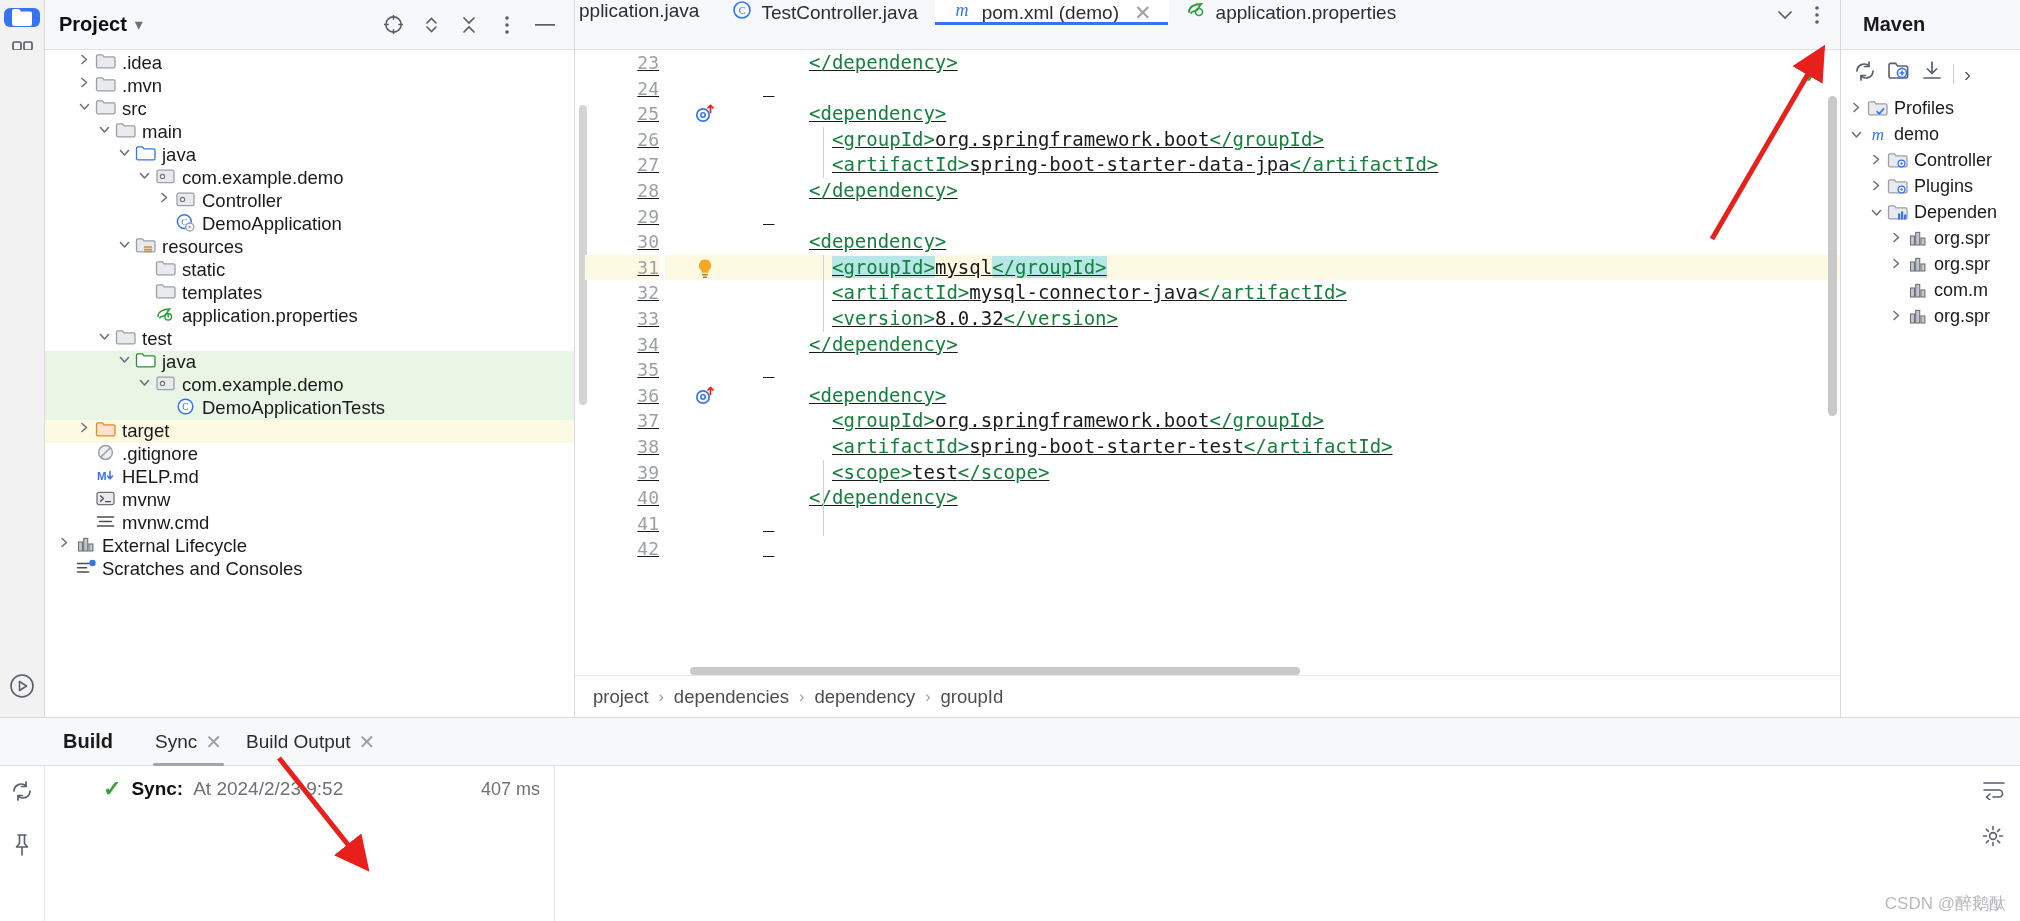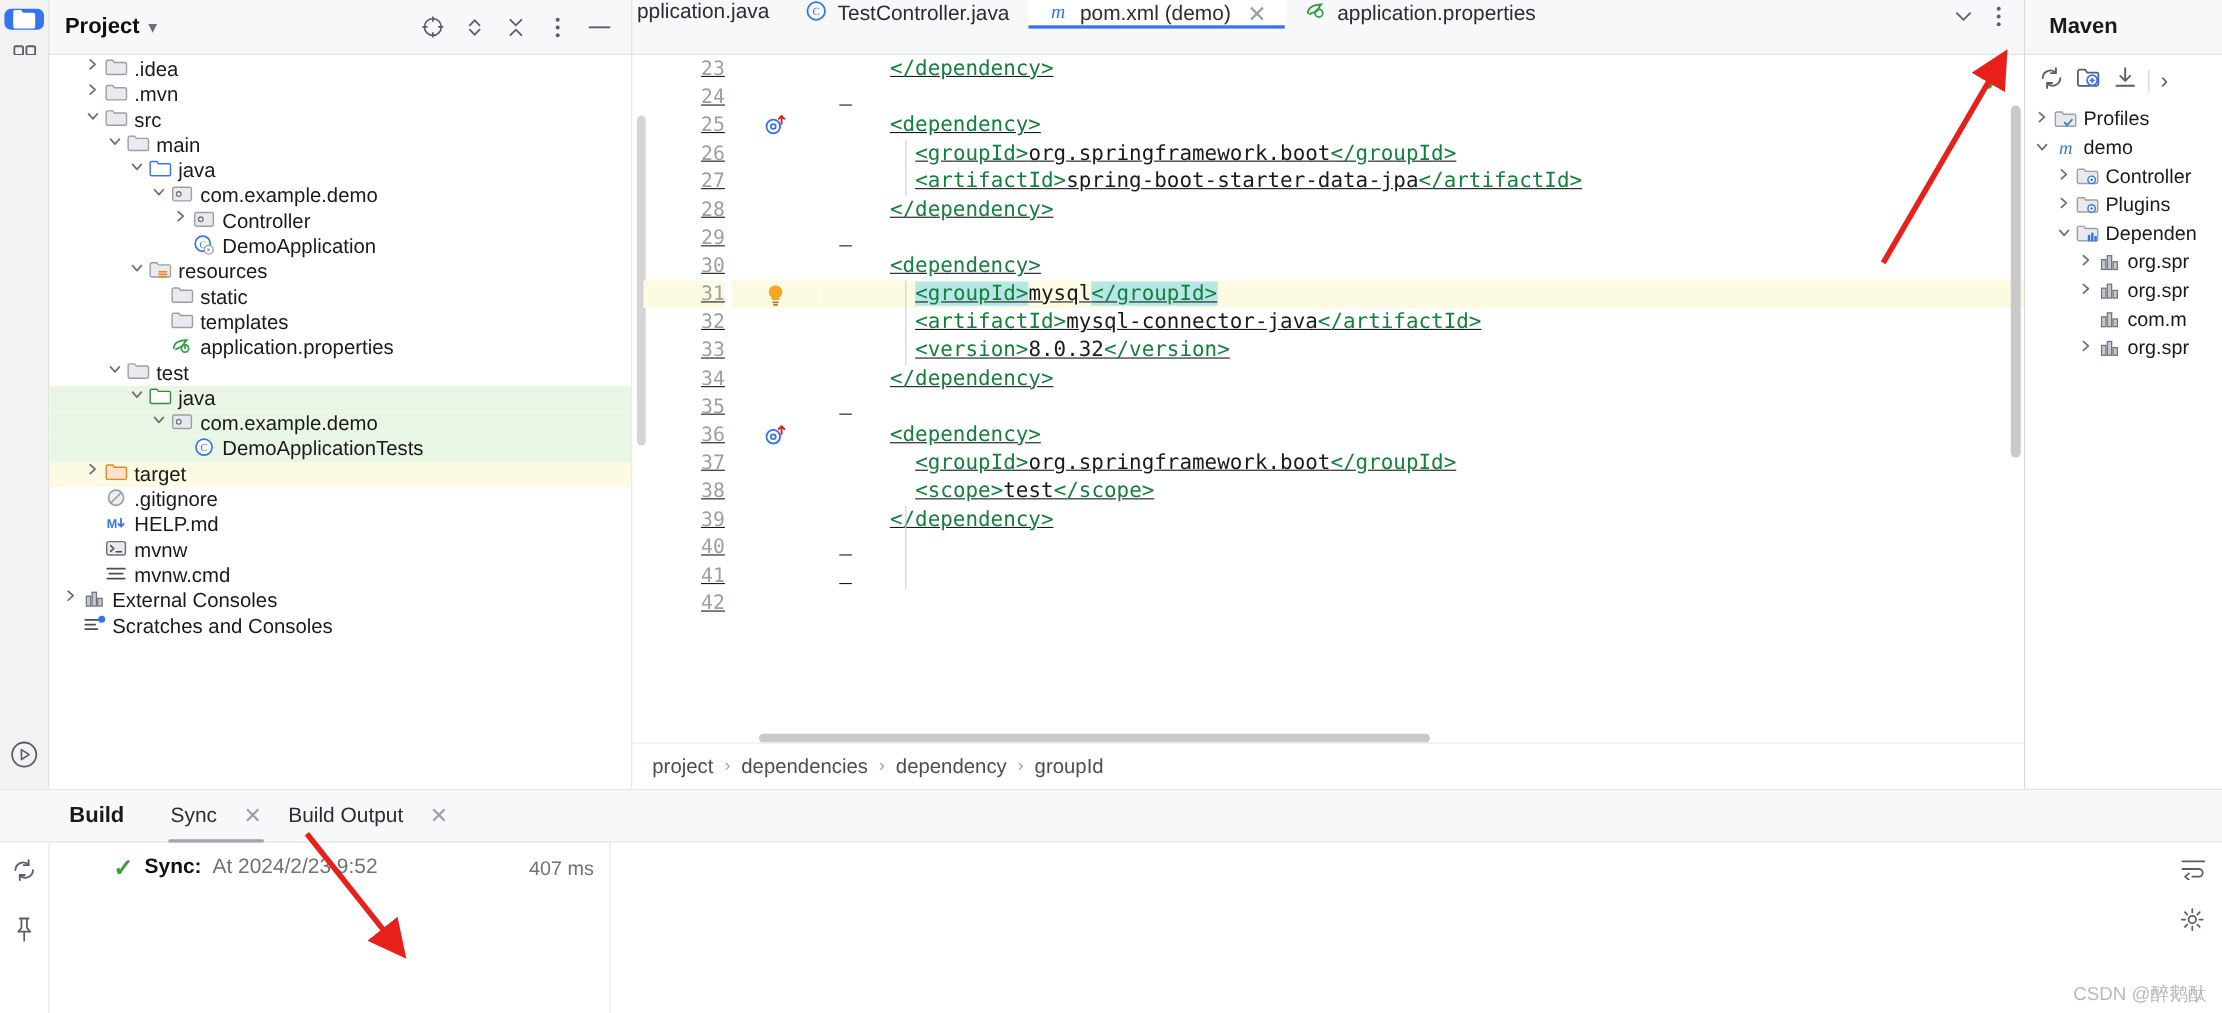--- a/index.html
+++ b/index.html
@@ -114,21 +114,21 @@
   
   .maven-panel { width:180px; flex:0 0 180px; background:#fff; border-left:1px solid #d9d9d9; overflow:hidden; }
   .maven-toolbar { display:flex; align-items:center; gap:10px; padding:10px 12px 8px 12px; color:#5a5d6b; }
   .mv-sep { width:1px; height:20px; background:#d0d0d0; }
   .mv-row { display:flex; align-items:center; height:26px; font-size:18px; white-space:nowrap; }
 
   
   .build-area { flex:0 0 204px; display:flex; flex-direction:column; border-top:1px solid #d9d9d9; background:#fff; }
   .build-tabs { height:48px; display:flex; align-items:center; background:#f7f8fa; border-bottom:1px solid #e0e0e0; padding-left:45px; }
   .bt-title { font-size:20px; font-weight:700; margin-left:18px; margin-right:30px; }
-  .bt { display:flex; align-items:center; gap:24px; font-size:19px; color:#2b2d30; padding:0 12px; height:48px; position:relative; }
+  .bt { display:flex; align-items:center; gap:8px; font-size:19px; color:#2b2d30; padding:0 12px; height:48px; position:relative; }
   .bt.active:after { content:''; position:absolute; left:10px; right:10px; bottom:0; height:3px; background:#a0a5ad; border-radius:2px; }
   .bt .close { color:#9aa0a6; font-size:20px; }
   .build-main { flex:1; display:flex; }
   .build-rail { width:45px; flex:0 0 45px; border-right:1px solid #e3e3e3; display:flex; flex-direction:column;
      align-items:center; padding-top:14px; gap:26px; color:#5a5d6b; background:#fff;}
   .build-tree { width:510px; flex:0 0 510px; border-right:1px solid #e3e3e3; padding-top:10px; }
   .sync-row { display:flex; align-items:center; gap:10px; padding-left:58px; font-size:19px; }
   .sync-ok { color:#3a9e3a; font-size:22px; font-weight:700; }
   .sync-lbl { font-weight:700; color:#111; }
   .sync-date { color:#6e7177; }
@@ -505,21 +505,21 @@
             </svg></span>
           <span class="tree-ico">
             <svg width="22" height="19" viewBox="0 0 22 19">
               <g fill="#c3c7cf" stroke="#6e7177" stroke-width="1.1">
                 <rect x="3.5" y="7" width="4" height="9"></rect>
                 <rect x="8.7" y="3.4" width="4" height="12.6"></rect>
                 <rect x="13.9" y="9" width="4" height="7"></rect>
               </g>
             </svg>
           </span>
-          <span class="tree-label">External Consoles</span>
+          <span class="tree-label">External Lifecycle</span>
         </div>
         <div class="tree-row" style="padding-left: 10px;">
           <span class="arrow"></span>
           <span class="tree-ico">
             <svg width="22" height="19" viewBox="0 0 22 19">
               <path d="M2.5 5.5h12M2.5 9.8h9M2.5 14h11" stroke="#4a4d52" stroke-width="1.6" stroke-linecap="round"></path>
               <circle cx="17.5" cy="5" r="3.2" fill="#3574f0"></circle>
             </svg>
           </span>
           <span class="tree-label">Scratches and Consoles</span>
@@ -602,20 +602,21 @@
             <div class="code-line" style="padding-left: 64px;"><span class="tag">&lt;/dependency&gt;</span></div>
             <div class="code-line" style="padding-left: 18px;">&nbsp;</div>
             <div class="code-line" style="padding-left: 64px;"><span class="tag">&lt;dependency&gt;</span></div>
             <div class="code-line hl" style="padding-left: 87px;"><span class="tag mark">&lt;groupId&gt;</span><span class="txt">mysql</span><span class="tag mark">&lt;/groupId&gt;</span></div>
             <div class="code-line" style="padding-left: 87px;"><span class="tag">&lt;artifactId&gt;</span><span class="txt">mysql-connector-java</span><span class="tag">&lt;/artifactId&gt;</span></div>
             <div class="code-line" style="padding-left: 87px;"><span class="tag">&lt;version&gt;</span><span class="txt">8.0.32</span><span class="tag">&lt;/version&gt;</span></div>
             <div class="code-line" style="padding-left: 64px;"><span class="tag">&lt;/dependency&gt;</span></div>
             <div class="code-line" style="padding-left: 18px;">&nbsp;</div>
             <div class="code-line" style="padding-left: 64px;"><span class="tag">&lt;dependency&gt;</span></div>
             <div class="code-line" style="padding-left: 87px;"><span class="tag">&lt;groupId&gt;</span><span class="txt">org.springframework.boot</span><span class="tag">&lt;/groupId&gt;</span></div>
+            <div class="code-line" style="padding-left: 87px;"><span class="tag">&lt;artifactId&gt;</span><span class="txt">spring-boot-starter-test</span><span class="tag">&lt;/artifactId&gt;</span></div>
             <div class="code-line" style="padding-left: 87px;"><span class="tag">&lt;scope&gt;</span><span class="txt">test</span><span class="tag">&lt;/scope&gt;</span></div>
             <div class="code-line" style="padding-left: 64px;"><span class="tag">&lt;/dependency&gt;</span></div>
             <div class="code-line" style="padding-left: 18px;">&nbsp;</div>
             <div class="code-line" style="padding-left: 18px;">&nbsp;</div>
             <div class="fold-guide" style="left: 78px; top: 76.8px; height: 51.2px;"></div>
             <div class="fold-guide" style="left: 78px; top: 204.8px; height: 76.8px;"></div>
             <div class="fold-guide" style="left: 78px; top: 409.6px; height: 76.8px;"></div>
           </div>
         <div class="editor-scroll-v"></div>
         <div class="editor-scroll-h"></div>

